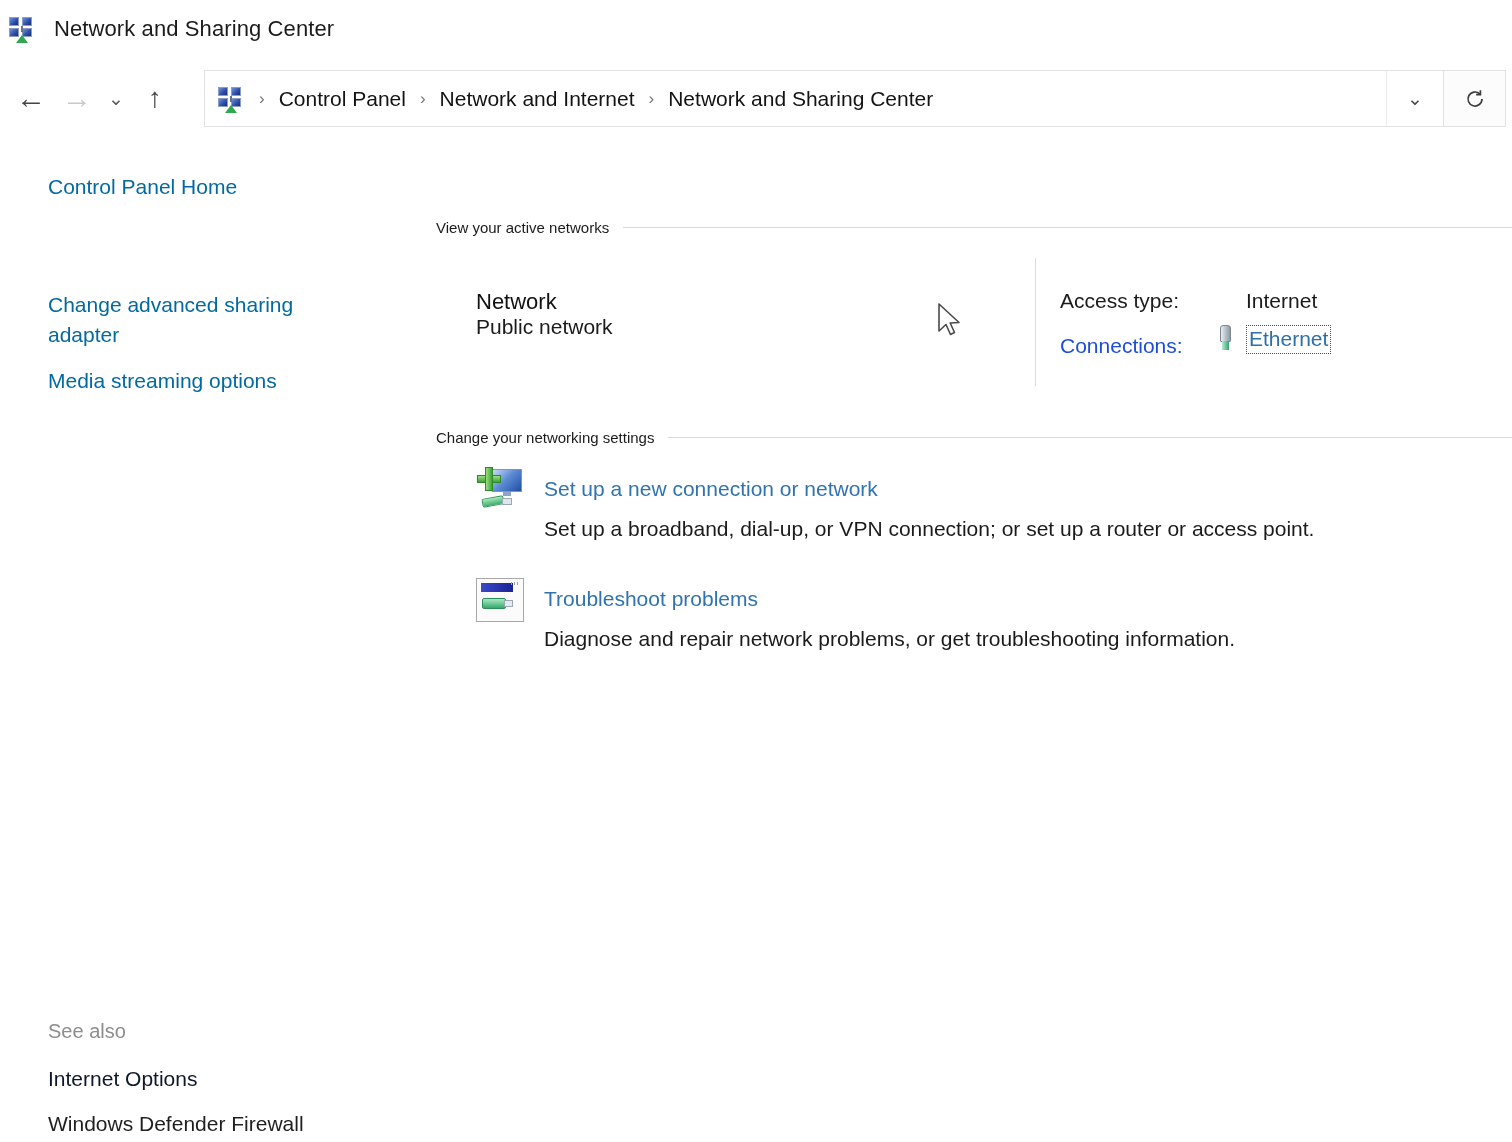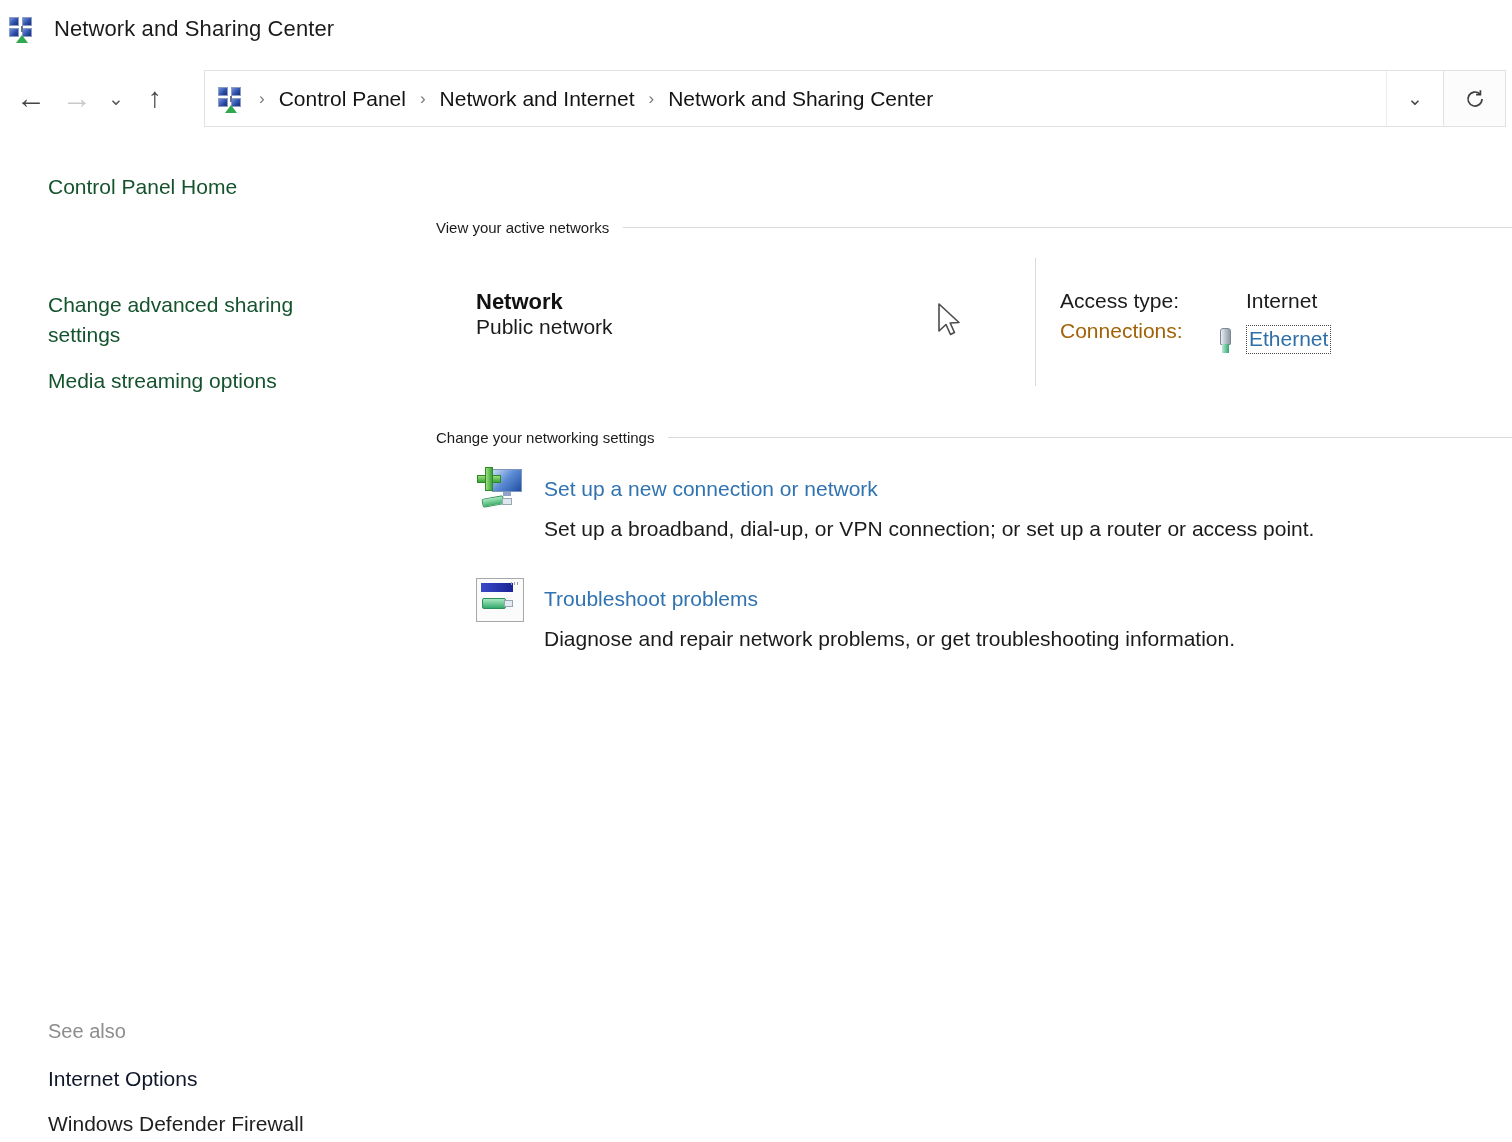--- a/index.html
+++ b/index.html
@@ -142,21 +142,21 @@
   #sidebar {
     position: absolute;
     left: 0; top: 139px;
     width: 420px; height: 1003px;
     background: #ffffff;
   }
   .side-link {
     position: absolute;
     left: 48px;
     font-size: 21px;
-    color: #14532d;
+    color: #0369a1;
     line-height: 30px;
     width: 300px;
   }
   #side-home  { top: 33px; }
   #side-adapter { top: 105px; }
   #side-sharing { top: 151px; }
   #side-media   { top: 227px; }
 
   #see-also-label {
     position: absolute;
@@ -211,21 +211,21 @@
     background: #d9d9d9;
   }
   #head-active   { top: 80px; }
   #head-settings { top: 290px; justify-content: space-between; }
 
   
   #net-name {
     position: absolute;
     left: 56px; top: 150px;
     font-size: 22px;
-    font-weight: bold;
+    font-weight: normal;
     color: #111111;
   }
   #net-type {
     position: absolute;
     left: 56px; top: 176px;
     font-size: 21px;
     color: #1b1b1b;
   }
   #col-divider {
     position: absolute;
@@ -240,29 +240,29 @@
     color: #1b1b1b;
   }
   #access-value {
     position: absolute;
     left: 826px; top: 150px;
     font-size: 21px;
     color: #1b1b1b;
   }
   #conn-label {
     position: absolute;
-    left: 640px; top: 180px;
-    font-size: 21px;
-    color: #a16207;
+    left: 640px; top: 195px;
+    font-size: 21px;
+    color: #1d4ed8;
   }
   #conn-row {
     position: absolute;
     left: 798px; top: 186px;
     display: flex;
-    align-items: flex-end;
+    align-items: flex-start;
   }
   
   .plug-icon {
     position: relative;
     width: 16px; height: 26px;
     margin-right: 12px;
     flex: 0 0 auto;
   }
   .plug-icon .body {
     position: absolute;
@@ -452,21 +452,21 @@
 
 <div id="refresh-btn">
   <svg width="24" height="24" viewBox="0 0 24 24">
     <path d="M19 12a7 7 0 1 1-2.1-5" fill="none" stroke="#3d3d3d" stroke-width="1.7"></path>
     <path d="M17.4 3.3 L17.4 7.6 L13.1 7.6" fill="none" stroke="#3d3d3d" stroke-width="1.7"></path>
   </svg>
 </div>
 
 <div id="sidebar">
   <div class="side-link" id="side-home">Control Panel Home</div>
-  <div class="side-link" id="side-sharing">Change advanced sharing settings</div>
+  <div class="side-link" id="side-sharing">Change advanced sharing adapter</div>
   <div class="side-link" id="side-media">Media streaming options</div>
 
   <div id="see-also-label">See also</div>
   <div id="see-internet-options">Internet Options</div>
   <div id="see-firewall">Windows Defender Firewall</div>
 </div>
 
 <div id="content">
 
 

